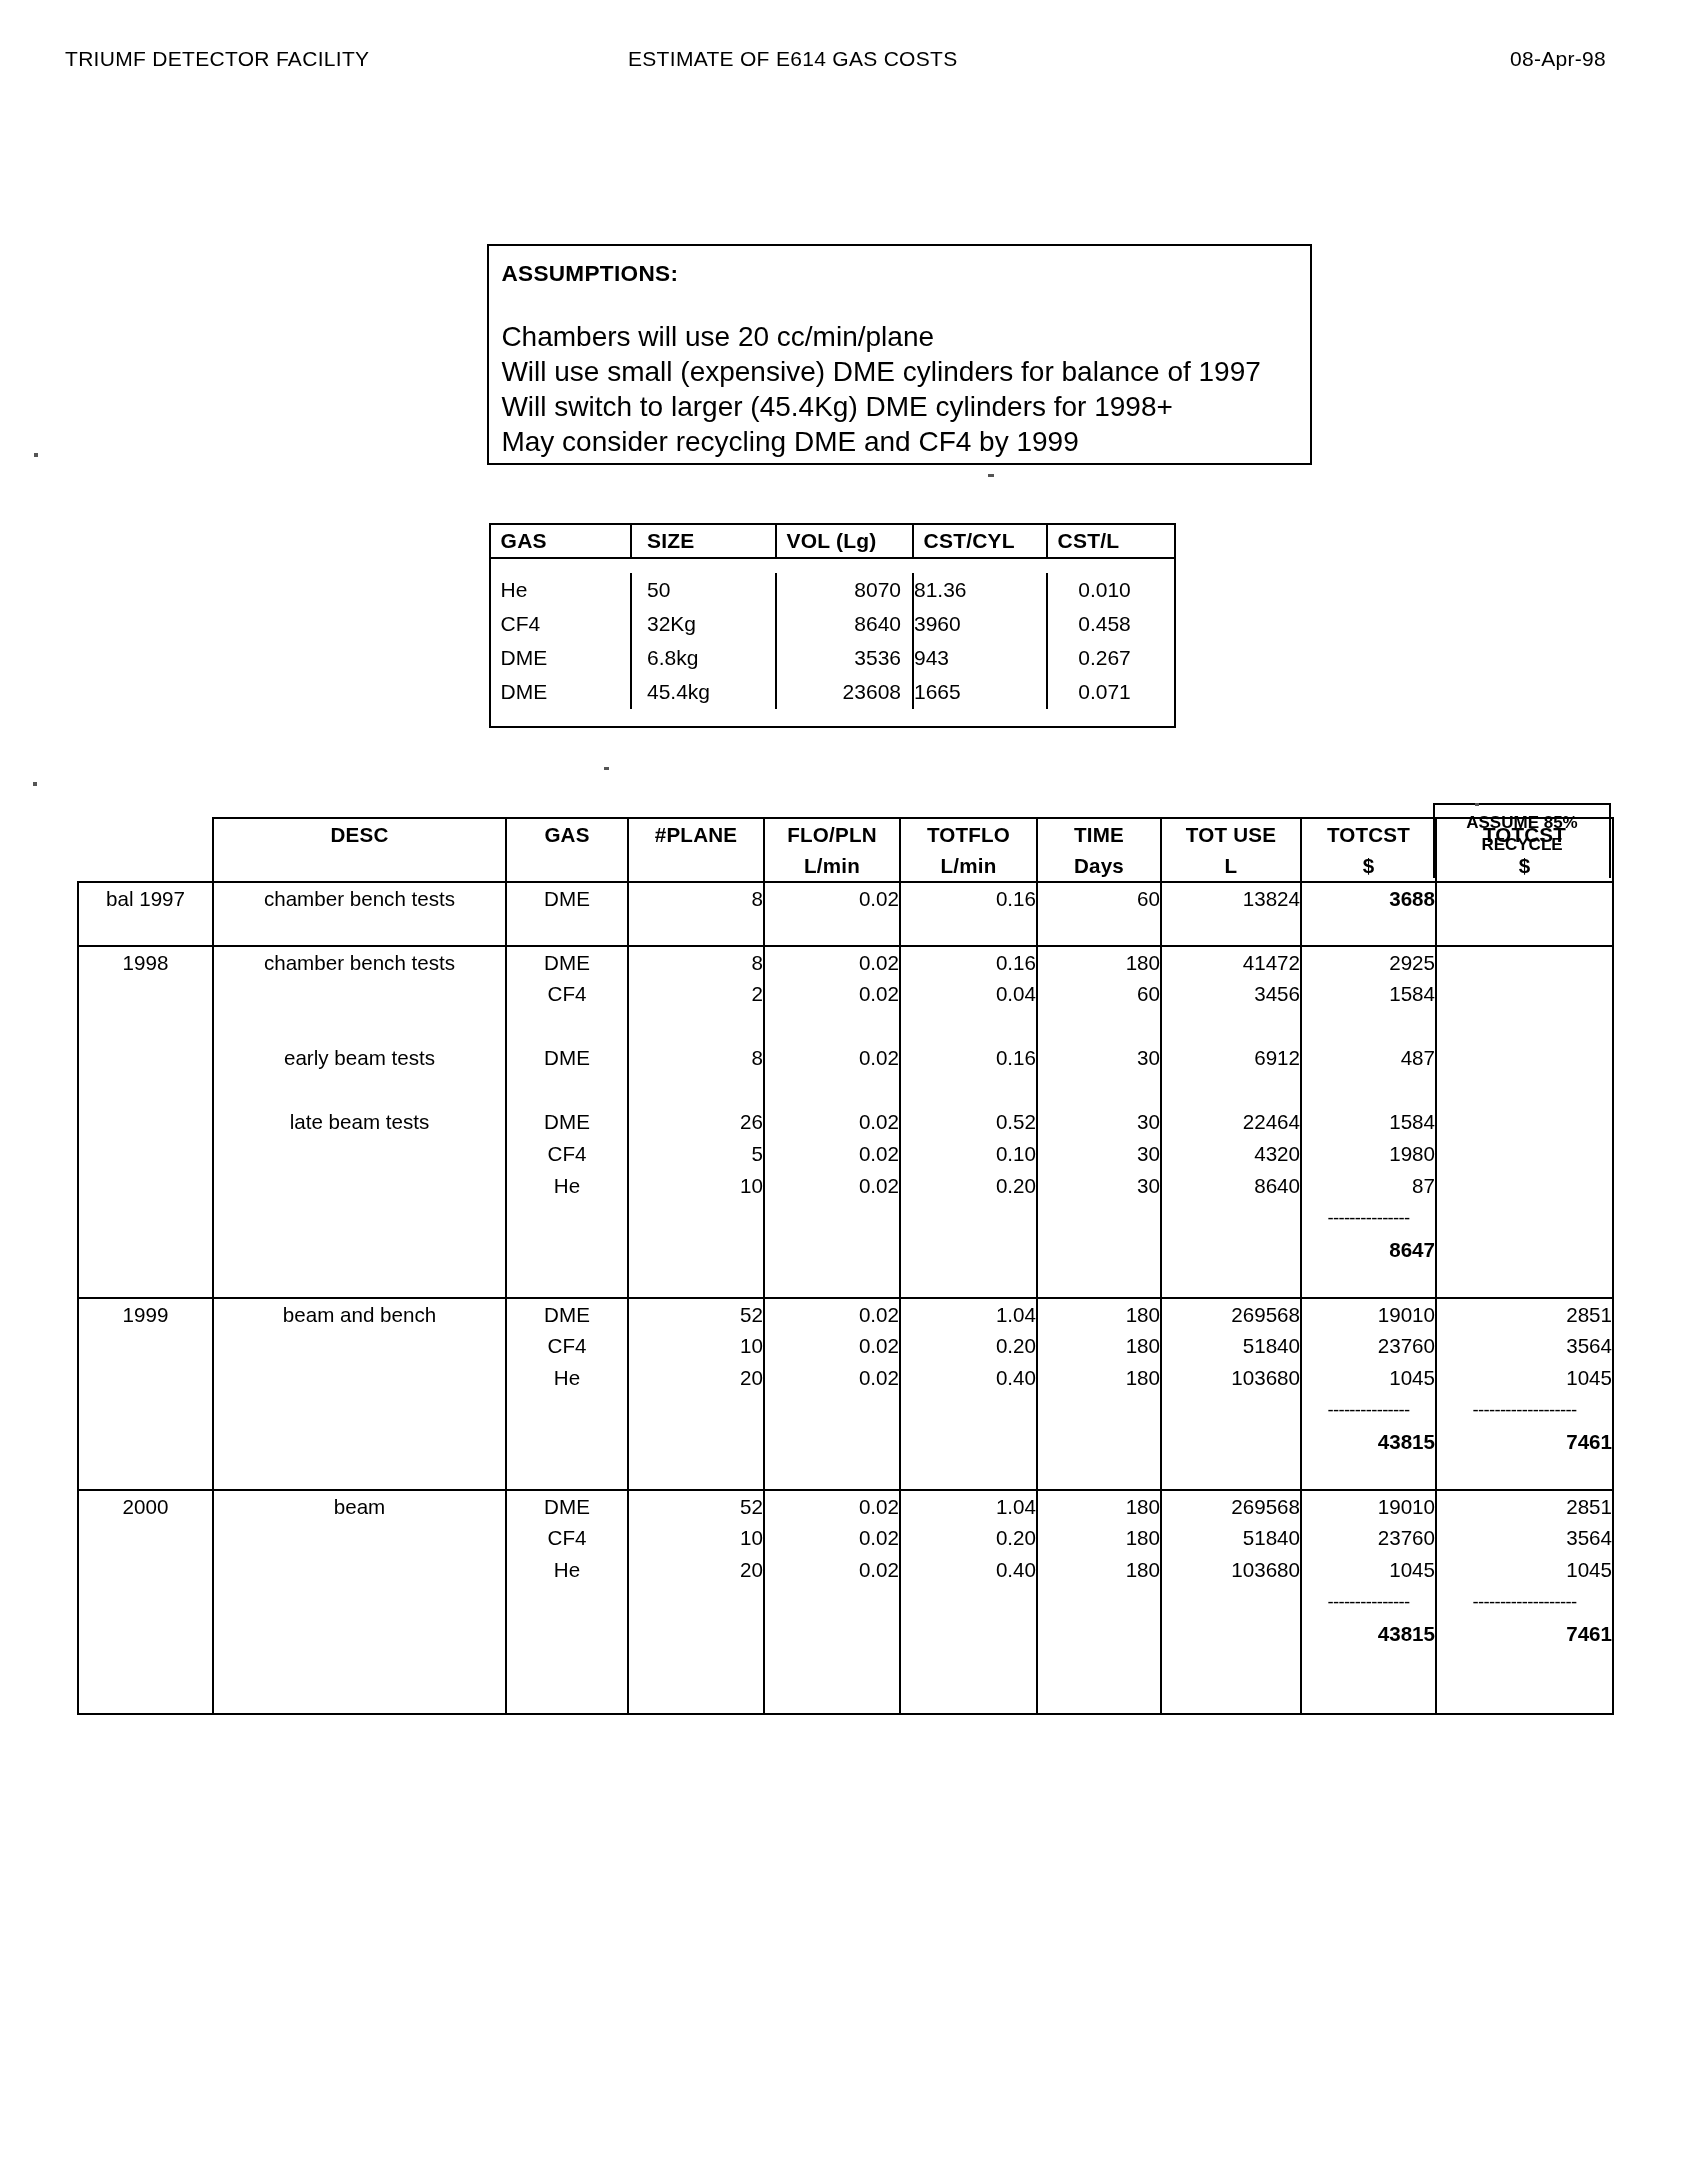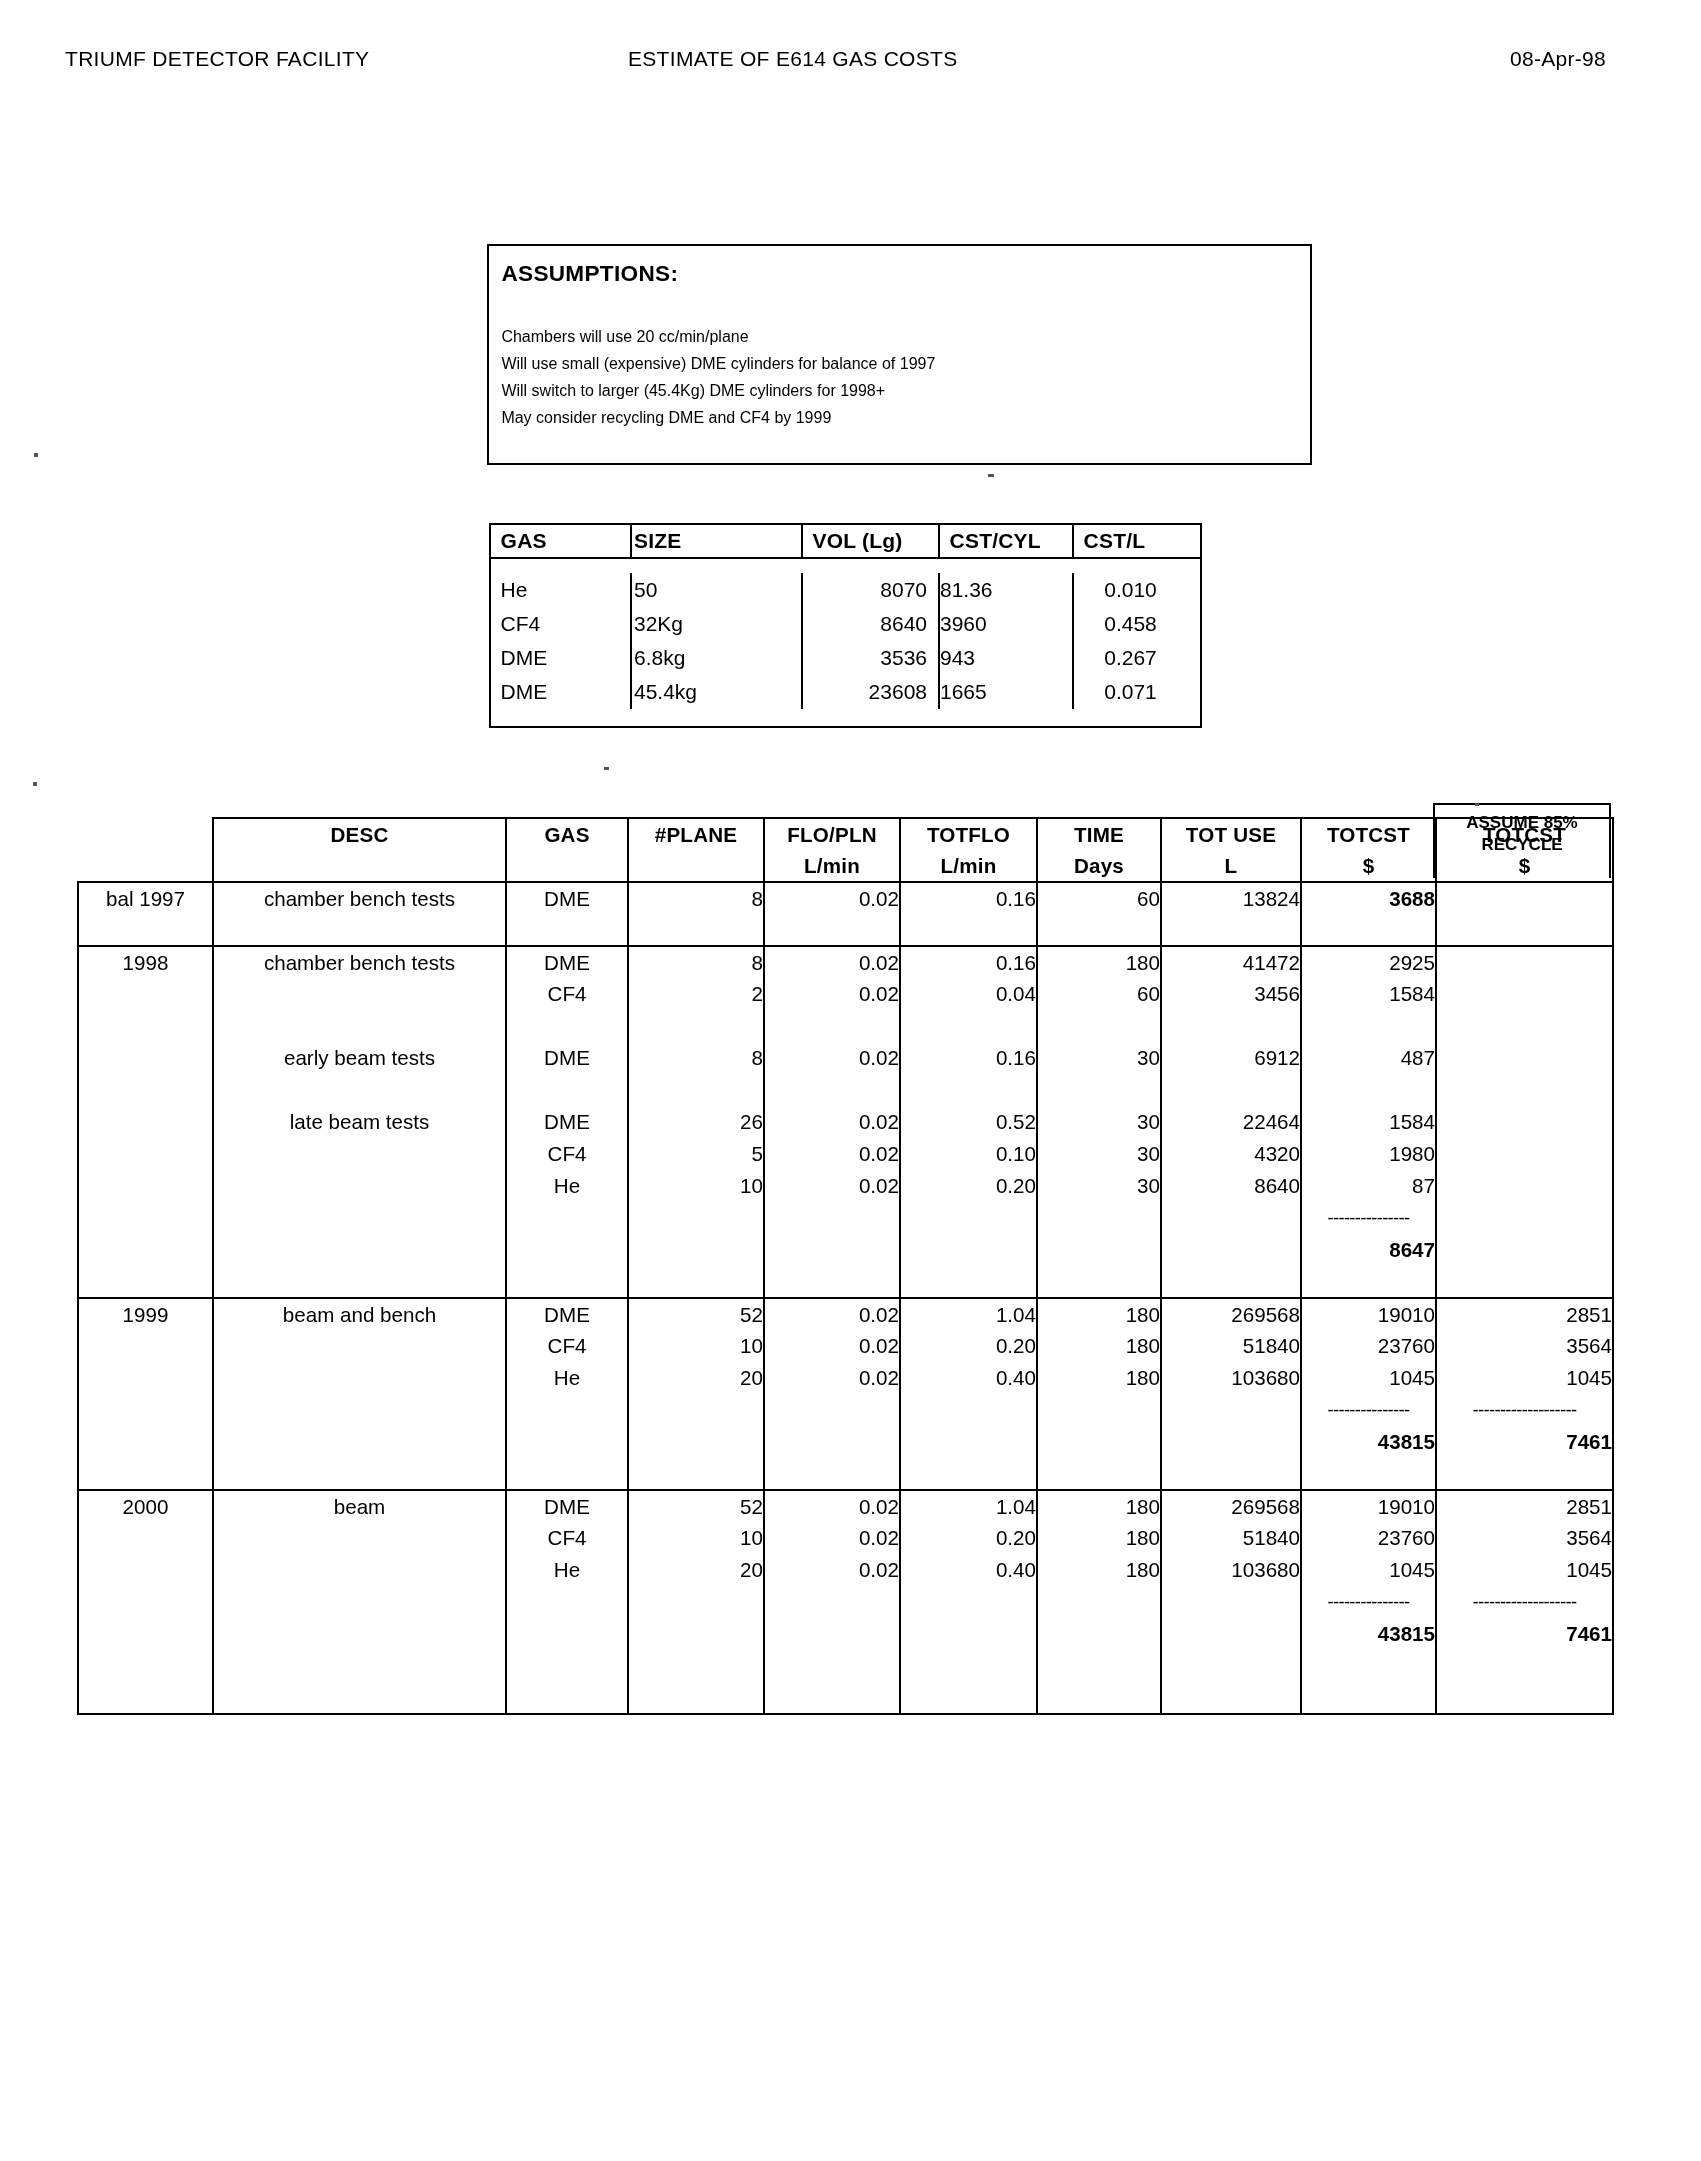--- a/index.html
+++ b/index.html
@@ -45,23 +45,24 @@
     box-sizing: border-box;
     padding: 15px 0 0 12.4px;
   }
   .assume-title {
     font-size: 22.6px;
     font-weight: bold;
     letter-spacing: 0.3px;
     margin-bottom: 36px;
   }
   .assume-line {
-    font-size: 16px;
+    font-size: 28px;
     line-height: 27px;
     white-space: nowrap;
+    margin-top: 8px;
   }
 
   
   .gastable {
     position: absolute;
     left: 489px;
     top: 516px;
     border-collapse: collapse;
     font-size: 21px;
   }
@@ -69,21 +70,21 @@
     border: 2.1px solid #000;
     padding: 0;
     height: 37px;
     box-sizing: border-box;
   }
   .gastable .hdrrow td {
     font-weight: bold;
     letter-spacing: 0.2px;
   }
   .gastable .c-gas   { width: 141px; padding-left: 9.6px; text-align: left; }
-  .gastable .c-size  { width: 171px; padding-left: 2px; text-align: left; }
+  .gastable .c-size  { width: 145px; padding-left: 15px; text-align: left; }
   .gastable .c-vol   { width: 137px; padding-right: 11px; text-align: right; padding-left: 24px; }
   .gastable .c-cyl   { width: 134px; padding-right: 18px; text-align: left; }
   .gastable .c-cstl  { width: 128px; padding-right: 13px; text-align: center; }
   .gastable .hdrrow .c-vol,
   .gastable .hdrrow .c-cyl,
   .gastable .hdrrow .c-cstl { text-align: left; padding-left: 9.6px; padding-right: 0; }
   .gastable tbody tr td { border-top: none; border-bottom: none; }
   .gastable tbody tr:first-child td { border-top: 2.1px solid #000; }
   .gastable tbody tr:last-child td { border-bottom: 2.1px solid #000; }
   .gastable tbody td { height: 34px; }

